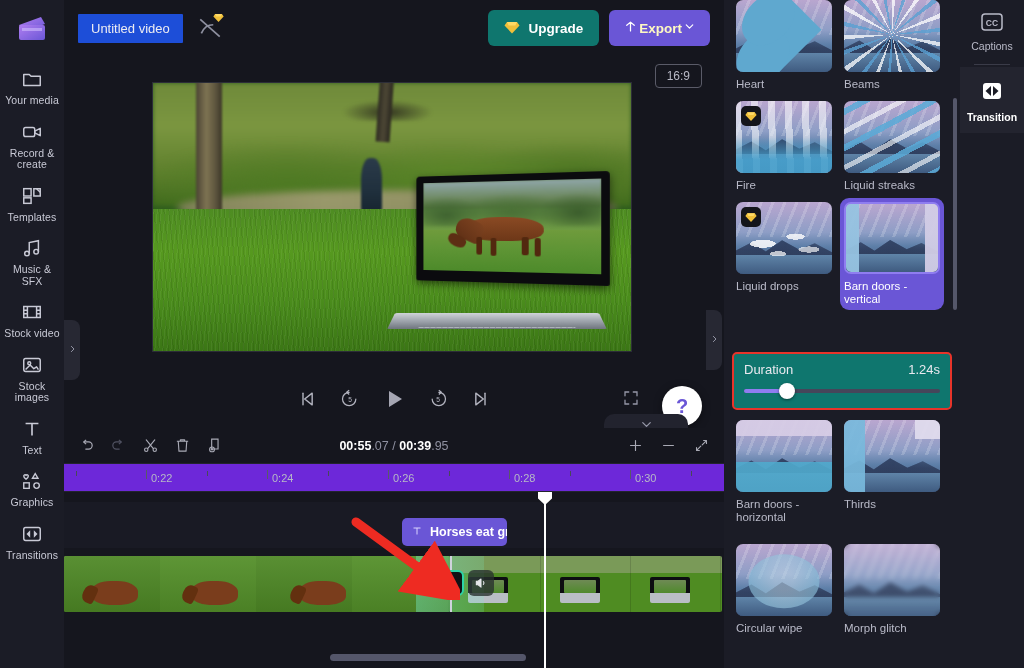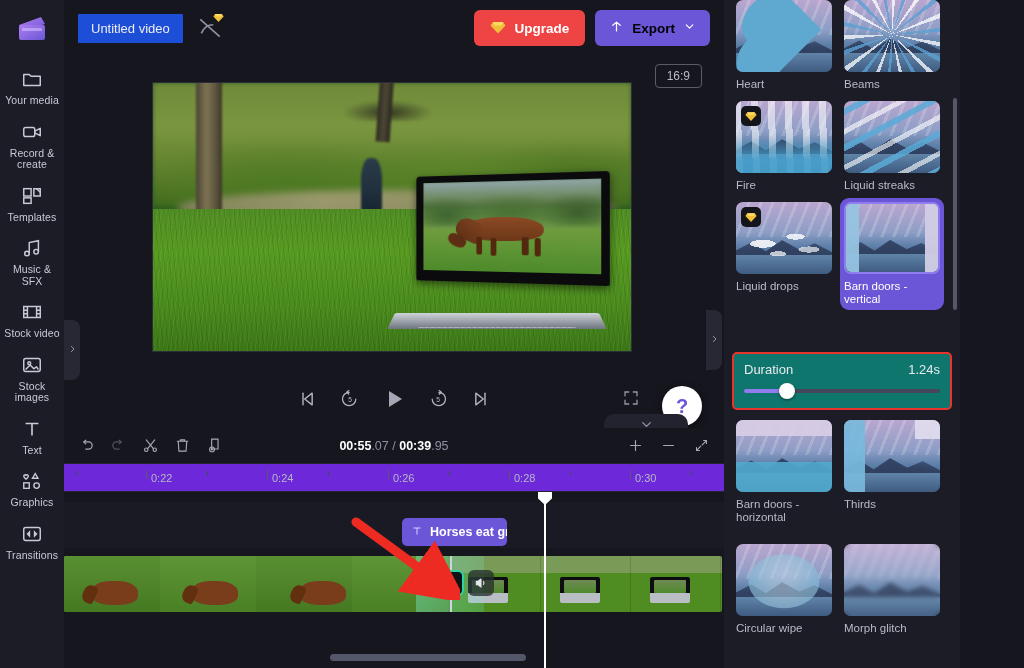--- a/index.html
+++ b/index.html
@@ -35,28 +35,28 @@
     background:#15161e; display:flex; align-items:center; padding:0 14px; z-index:5;
   }
   .title-chip {
     background:#1d4ed8; border-radius:1px; padding:7px 13px; font-size:13px;
     color:#ececf2; cursor:pointer;
   }
   .premium-slash { margin-left:14px; position:relative; width:26px; height:26px; cursor:pointer; }
   .gem-badge { position:absolute; right:-1px; top:-3px; }
   .topbar-right { margin-left:auto; display:flex; align-items:center; gap:10px; }
   .btn-upgrade {
-    background:#ef4444; border-radius:6px; height:36px; padding:0 16px;
+    background:#0f766e; border-radius:6px; height:36px; padding:0 16px;
     display:flex; align-items:center; gap:8px; font-size:13.5px; font-weight:bold;
     color:#fff; cursor:pointer;
   }
   .btn-export {
     background:#6a56d6; border-radius:6px; height:36px; padding:0 14px;
-    display:flex; align-items:center; gap:8px; font-size:13.5px; font-weight:bold;
-    color:#000000; cursor:pointer;
+    display:flex; align-items:center; gap:1px; font-size:13.5px; font-weight:bold;
+    color:#fef9c3; cursor:pointer;
   }
 
   
   .preview-area {
     position:absolute; left:64px; top:56px; width:660px; height:372px;
     background:#15161e;
   }
   .ratio-badge {
     position:absolute; right:22px; top:8px; border:1px solid #5a5b68; border-radius:4px;
     padding:4px 11px; font-size:12px; color:#b9bac6; cursor:pointer;
@@ -942,14 +942,36 @@
               <div class="ov-morph"></div>
           </div>
           <div class="cap">Morph glitch</div>
         </div>
       </div>
     </div>
 
     <div class="rscroll"></div>
   </div>
 
+  <div class="rtabs">
+    <div class="rtab">
+      <span>
+        <svg width="24" height="20" viewBox="0 0 24 20" fill="none" stroke="#b9bac8" stroke-width="1.5">
+          <rect x="2" y="2" width="20" height="16" rx="3"></rect>
+          <text x="12" y="13.5" font-size="8.5" fill="#b9bac8" stroke="none" text-anchor="middle" font-family="Liberation Sans" font-weight="bold">CC</text>
+        </svg>
+      </span>
+      <span class="lbl">Captions</span>
+    </div>
+    <div class="rtab-div"></div>
+    <div class="rtab active">
+      <span>
+        <svg width="24" height="24" viewBox="0 0 24 24">
+          <rect x="3" y="4" width="18" height="16" rx="3" fill="#fff"></rect>
+          <path d="M11 7L5.5 12 11 17z" fill="#1b1c26"></path>
+          <path d="M13 7l5.5 5L13 17z" fill="#1b1c26"></path>
+        </svg>
+      </span>
+      <span class="lbl">Transition</span>
+    </div>
+  </div>
 
 </div>
 
 </body></html>

